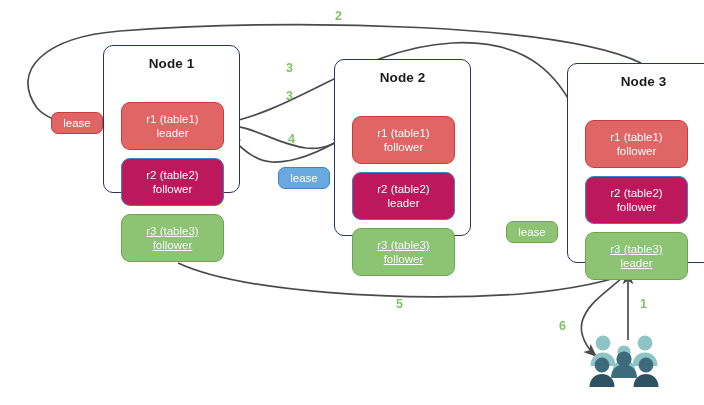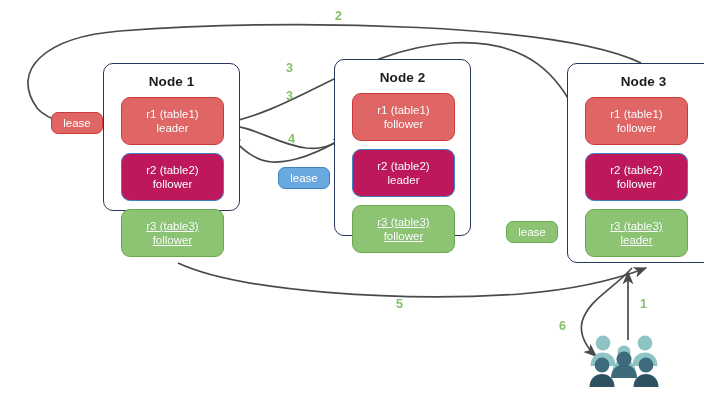--- a/index.html
+++ b/index.html
@@ -21,20 +21,21 @@
     font-size:13.5px;font-weight:bold;color:#1b1b1b;
     letter-spacing:.1px;
   }
   .replica{
     position:absolute;
     box-sizing:border-box;
     border-radius:9px;
     display:flex;flex-direction:column;align-items:center;justify-content:center;
     color:#ffffff;font-size:11.5px;line-height:14px;text-align:center;
     text-shadow:0 0 1px rgba(0,0,0,.12);
+    margin-top:23px;
   }
   .replica span{display:block;}
   .rep-red{background:#e06666;border:1.4px solid #cc3b3b;}
   .rep-blue{background:#be185d;border:1.4px solid #3d82c4;}
   .rep-green{background:#8cc474;border:1.4px solid #6aa84f;text-decoration:underline;}
 
   .lease{
     position:absolute;
     box-sizing:border-box;
     border-radius:7px;
@@ -78,21 +79,21 @@
       <path d="M 345 137 C 320 152, 295 163, 272 162 C 253 161, 240 146, 229 136"></path>
 
       <path d="M 178 263 C 240 292, 400 302, 520 294 C 582 289, 620 278, 646 268"></path>
 
       <path d="M 628 340 L 628 272"></path>
 
       <path d="M 632 268 C 612 290, 588 300, 582 322 C 579 335, 587 348, 596 356"></path>
     </g>
   </svg>
 
-  <div class="node-box" style="left:103px;top:63px;width:137px;height:148px;">
+  <div class="node-box" style="left:103px;top:45px;width:137px;height:148px;">
     <div class="node-title">Node 1</div>
     <div class="replica rep-red" style="left:17px;top:33px;width:103px;height:48px;">
       <span>r1 (table1)</span>
       <span>leader</span>
     </div>
     <div class="replica rep-blue" style="left:17px;top:89px;width:103px;height:48px;">
       <span>r2 (table2)</span>
       <span>follower</span>
     </div>
     <div class="replica rep-green" style="left:17px;top:145px;width:103px;height:48px;">

